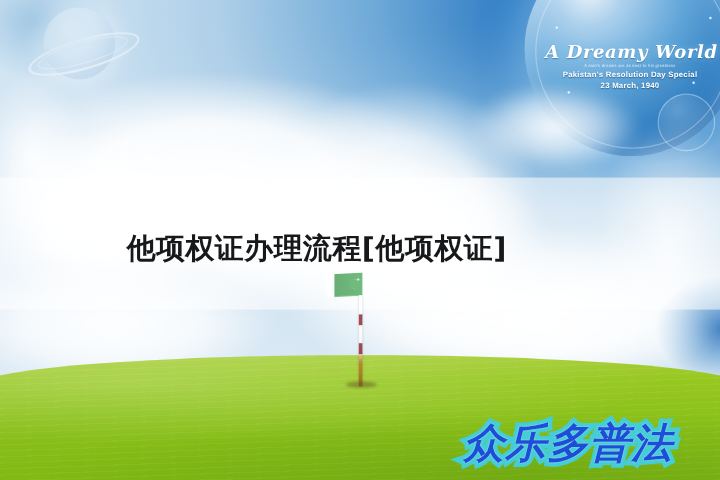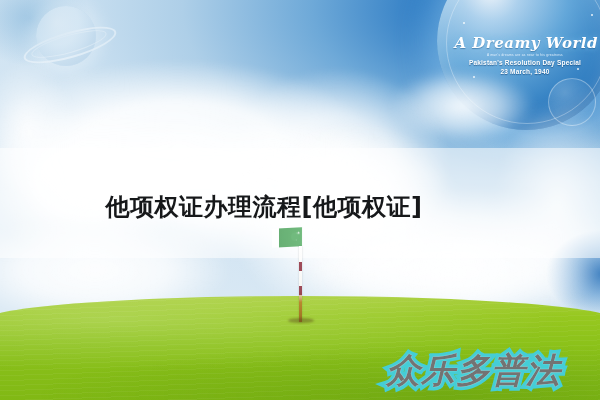--- a/index.html
+++ b/index.html
@@ -210,21 +210,21 @@
     position:absolute;left:25px;top:4px;width:3px;height:3px;background:#fff;
     clip-path:polygon(50% 0%,61% 35%,98% 35%,68% 57%,79% 91%,50% 70%,21% 91%,32% 57%,2% 35%,39% 35%);
   }
 
   
   .watermark{
     position:absolute;left:386px;top:350px;
     font-family:"DejaVu Sans","Liberation Sans",sans-serif;
     font-weight:700;font-style:italic;
     font-size:34px;line-height:40px;
-    color:#737373;
+    color:#1d4ed8;
     letter-spacing:1px;
     white-space:nowrap;
     -webkit-text-stroke:7px #45cdd6;
     paint-order:stroke fill;
     text-shadow:0 0 1px rgba(255,255,255,.9);
   }
 </style>
 </head>
 <body>
 

